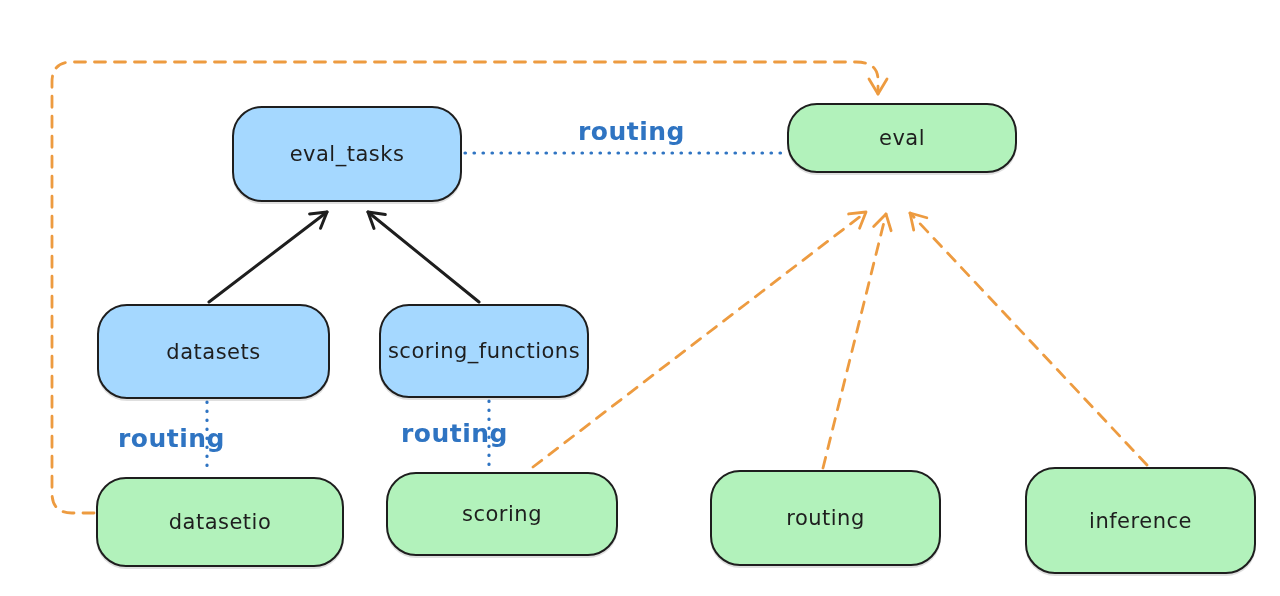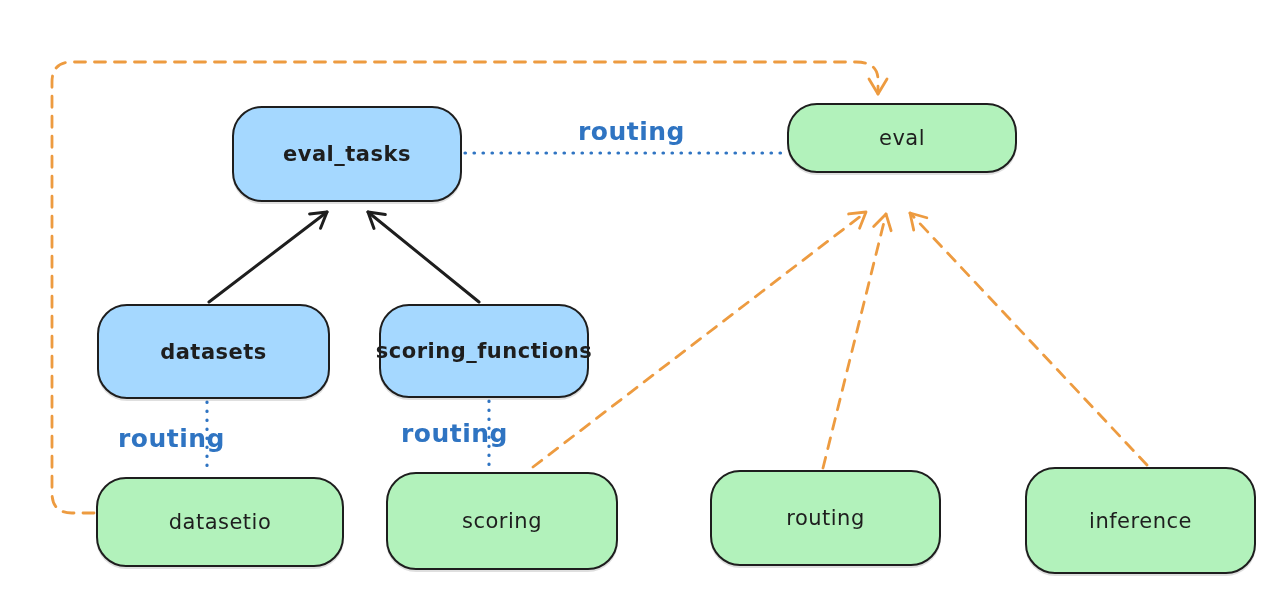--- a/index.html
+++ b/index.html
@@ -37,21 +37,21 @@
     border: 2.5px solid var(--stroke);
     border-radius: 30px;
     display: flex;
     align-items: center;
     justify-content: center;
     color: var(--stroke);
     font-size: 21px;
     letter-spacing: 0.5px;
     box-shadow: 0 2px 0 rgba(110,110,110,0.22);
   }
-  .node.blue  { background: var(--blue-fill); font-weight: bold; }
+  .node.blue  { background: var(--blue-fill); }
   .node.green { background: var(--green-fill); }
   .edge-label {
     position: absolute;
     color: var(--routing-blue);
     font-size: 25px;
     font-weight: 600;
     letter-spacing: 0.5px;
     white-space: nowrap;
   }
   
@@ -131,21 +131,21 @@
   </div>
 
   <div class="node blue" style="left:379px;  top:304px; width:210px; height:94px;">
     <span>scoring_functions</span>
   </div>
 
   <div class="node green" style="left:96px;   top:477px; width:248px; height:90px;">
     <span>datasetio</span>
   </div>
 
-  <div class="node green" style="left:386px;  top:472px; width:232px; height:98px;">
+  <div class="node green" style="left:386px;  top:472px; width:232px; height:84px;">
     <span>scoring</span>
   </div>
 
   <div class="node green" style="left:710px;  top:470px; width:231px; height:96px;">
     <span>routing</span>
   </div>
 
   <div class="node green" style="left:1025px; top:467px; width:231px; height:107px;">
     <span>inference</span>
   </div>

